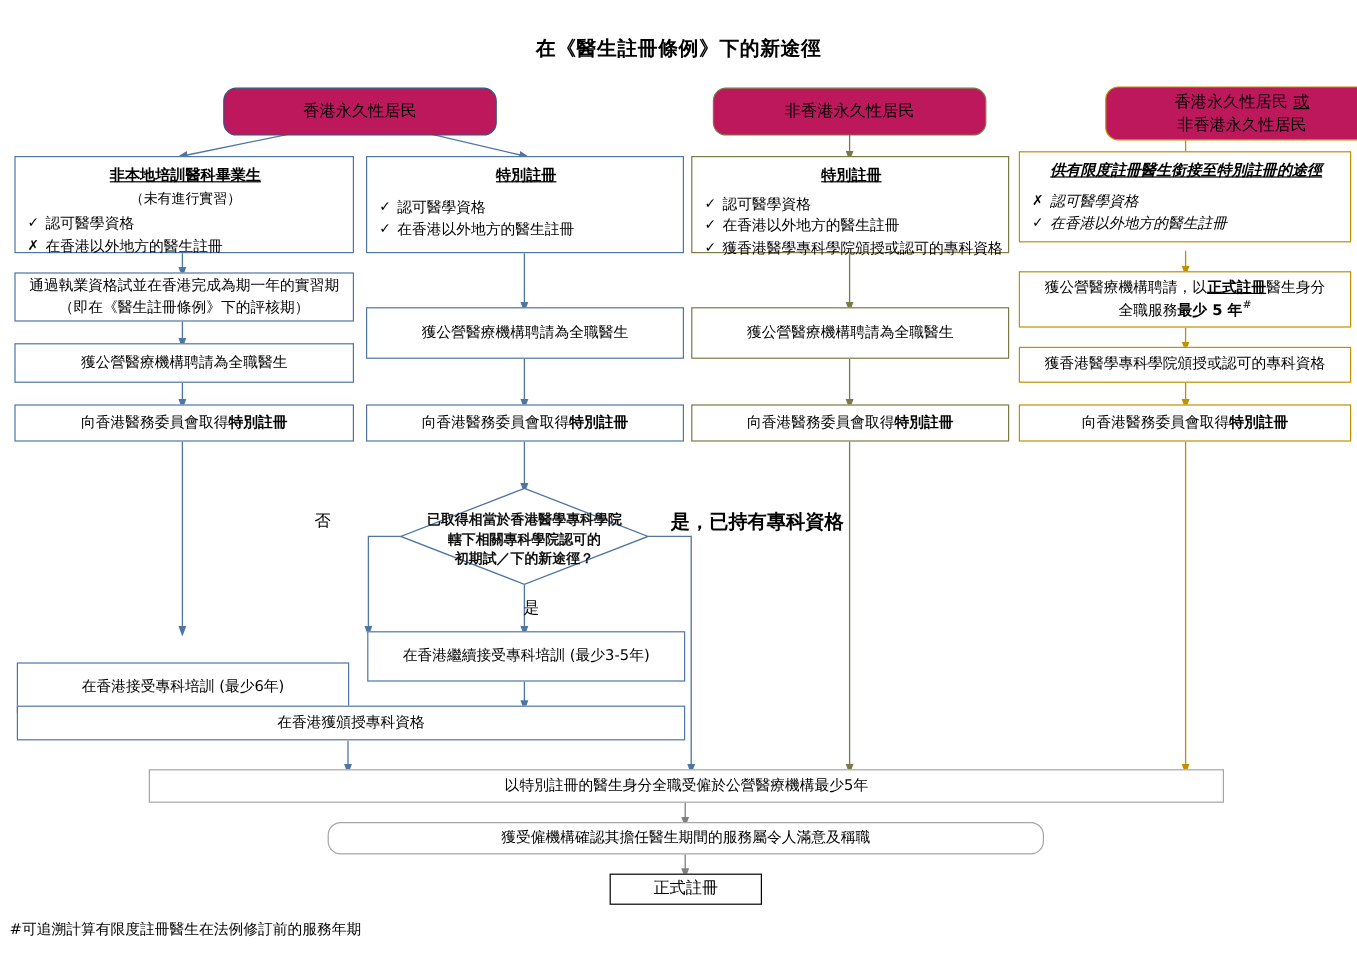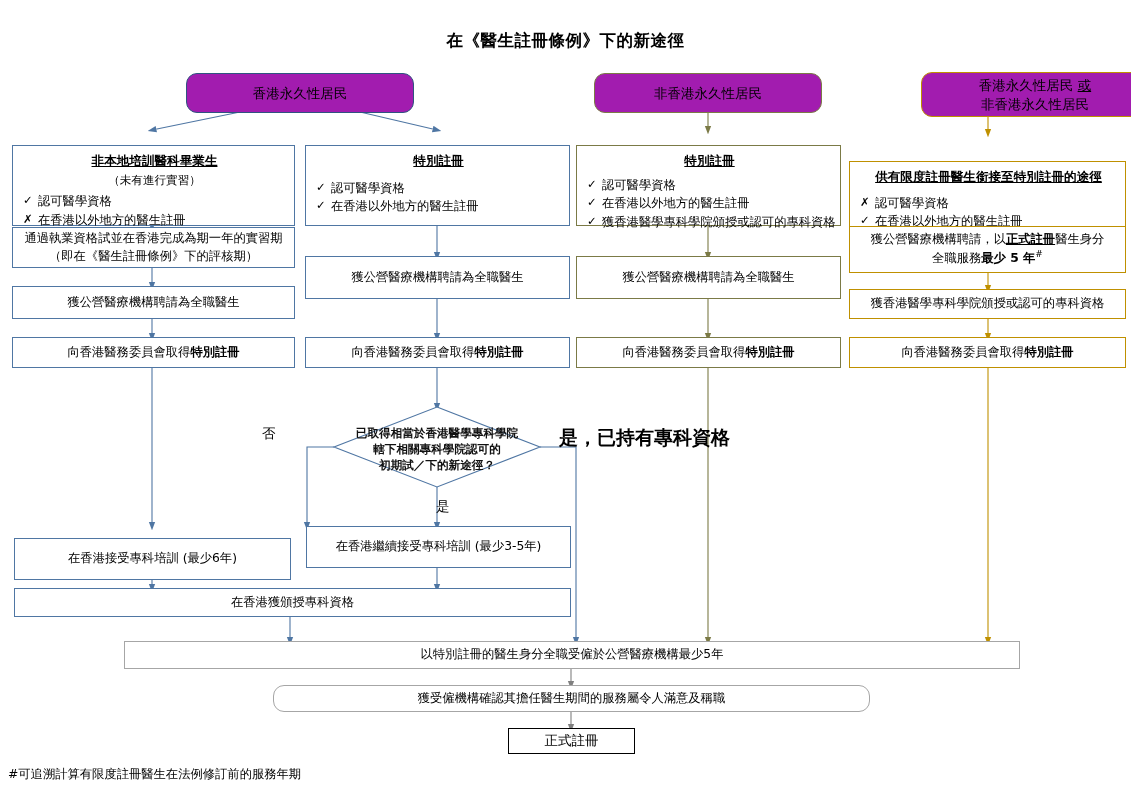--- a/index.html
+++ b/index.html
@@ -12,53 +12,53 @@
 
   .abs{position:absolute;box-sizing:border-box;}
 
   .title{
     left:0;top:30px;width:1131px;text-align:center;
     font-size:16.5px;font-weight:bold;letter-spacing:.5px;
   }
 
   
   .rbox{ 
-    border:1.2px solid #2f5480;border-radius:11px;background:#a21caf;
+    border:1.2px solid #2f5480;border-radius:11px;background:#be185d;
     display:flex;align-items:center;justify-content:center;text-align:center;
     font-size:13.5px;line-height:1.35;
   }
   .rbox.olive{border-color:#7b7a46;}
   .rbox.gold{border-color:#bf9000;margin-left:47px;}
 
   .sbox{ 
     border:1.1px solid #4f76a3;background:#fff;
     display:flex;align-items:center;justify-content:center;text-align:center;
     font-size:12.3px;line-height:1.45;padding:2px 6px;
   }
   .sbox.olive{border-color:#7b7a46;}
   .sbox.gold{border-color:#bf9000;}
   .sbox.grey{border-color:#a6a6a6;}
   .sbox.black{border-color:#000000;}
 
   .crit{ 
     border:1.1px solid #4f76a3;background:#fff;
     font-size:12.3px;line-height:1.5;padding:6px 8px 6px 10px;
-    display:flex;flex-direction:column;margin-top:15px;
+    display:flex;flex-direction:column;
   }
   .crit.olive{border-color:#7b7a46;}
   .crit.gold{border-color:#bf9000;}
   .crit .hd{text-align:center;font-weight:bold;text-decoration:underline;margin-bottom:2px;font-size:12.6px;}
   .crit .sub{text-align:center;font-size:11.6px;margin-top:-1px;margin-bottom:3px;}
   .crit .li{display:flex;gap:5px;align-items:flex-start;white-space:nowrap;}
   .crit .mk{width:10px;flex:0 0 10px;font-weight:bold;font-size:11.5px;line-height:1.5;}
   .diamond-text{
     position:absolute;text-align:center;font-size:11.6px;line-height:1.4;color:#111;
   }
 
-  .lbl{position:absolute;font-size:19px;font-weight:bold;}
+  .lbl{position:absolute;font-size:16px;font-weight:bold;}
   .lbl.plain{font-weight:normal;font-size:13.5px;}
 
   .footnote{
     position:absolute;left:8px;top:766px;font-size:12.3px;
   }
   .sup{font-size:9px;vertical-align:super;}
   b.u{font-weight:bold;text-decoration:underline;}
 
   svg.edges{position:absolute;left:0;top:0;width:1131px;height:800px;}
 </style>
@@ -210,21 +210,21 @@
   </div>
   <div class="abs sbox olive" style="left:576px;top:337px;width:265px;height:31px;">
     <span>向香港醫務委員會取得<b>特別註冊</b></span>
   </div>
 
   <div class="abs rbox gold" style="left:874px;top:72px;width:228px;height:45px;flex-direction:column;">
     <span>香港永久性居民 <u>或</u></span>
     <span>非香港永久性居民</span>
   </div>
 
-  <div class="abs crit gold" style="left:849px;top:146px;width:277px;height:76px;">
+  <div class="abs crit gold" style="left:849px;top:126px;width:277px;height:76px;font-style:italic;">
     <div class="hd">供有限度註冊醫生銜接至特別註冊的途徑</div>
     <div class="li" style="margin-top:5px;">
       <span class="mk">✗</span>
       <span>認可醫學資格</span>
     </div>
     <div class="li">
       <span class="mk">✓</span>
       <span>在香港以外地方的醫生註冊</span>
     </div>
   </div>
@@ -242,21 +242,21 @@
   <div class="diamond-text" style="left:337px;top:425px;width:200px;font-weight:bold;">
     <div>已取得相當於香港醫學專科學院</div>
     <div>轄下相關專科學院認可的</div>
     <div>初期試／下的新途徑？</div>
   </div>
 
   <div class="lbl plain" style="left:262px;top:425px;">否</div>
   <div class="lbl plain" style="left:436px;top:498px;">是</div>
   <div class="lbl" style="left:559px;top:425px;">是，已持有專科資格</div>
 
-  <div class="abs sbox" style="left:14px;top:538px;width:277px;height:42px;text-align:right;">
+  <div class="abs sbox" style="left:14px;top:552px;width:277px;height:42px;text-align:right;">
     <span>在香港接受專科培訓 (最少6年)</span>
   </div>
   <div class="abs sbox" style="left:306px;top:526px;width:265px;height:42px;">
     <span>在香港繼續接受專科培訓 (最少3-5年)</span>
   </div>
   <div class="abs sbox" style="left:14px;top:588px;width:557px;height:29px;">
     <span>在香港獲頒授專科資格</span>
   </div>
 
   <div class="abs sbox grey" style="left:124px;top:641px;width:896px;height:28px;">

